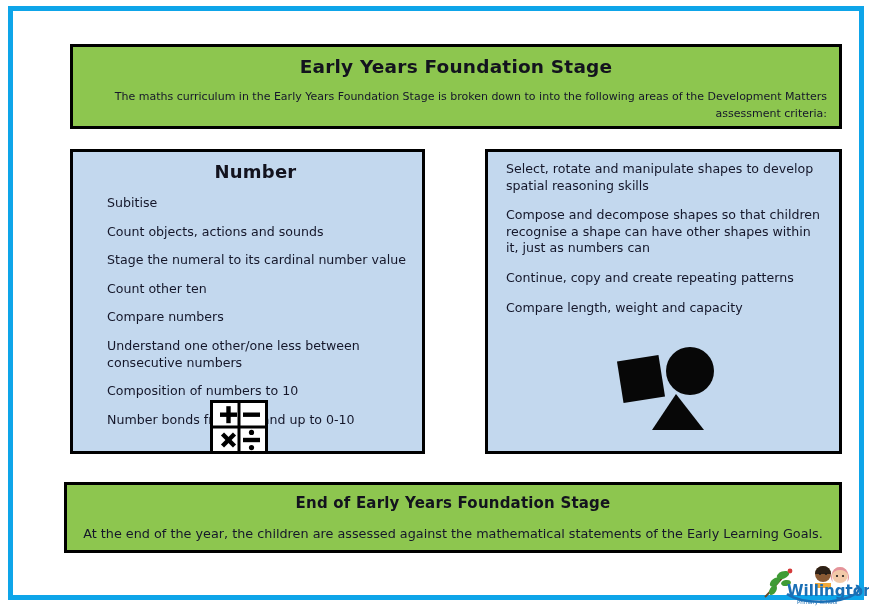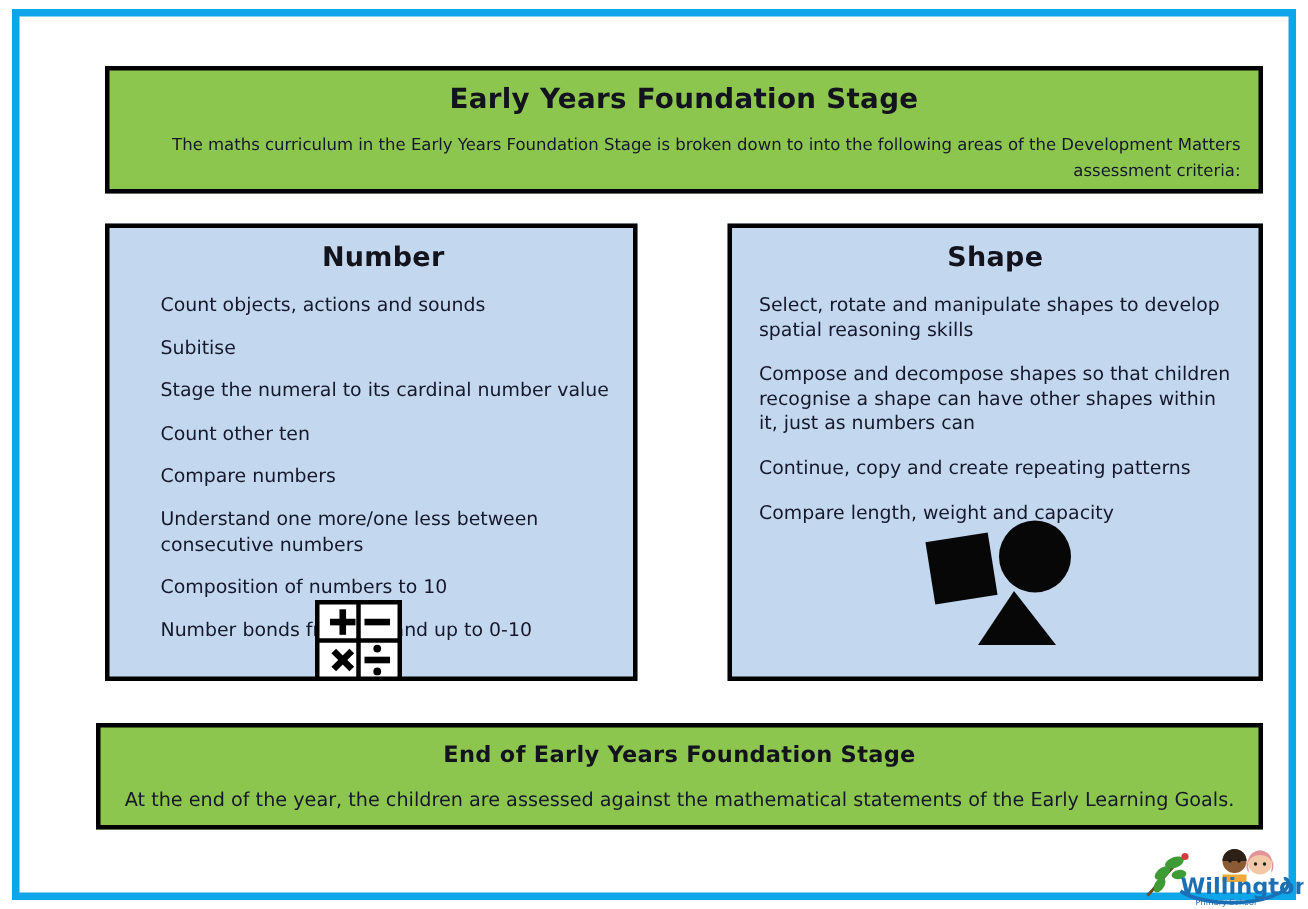--- a/index.html
+++ b/index.html
@@ -128,26 +128,26 @@
   <div class="nav-border">
 
     <div class="panel panel-green" id="header-banner">
       <div class="panel-title">Early Years Foundation Stage</div>
       <div class="panel-body">The maths curriculum in the Early Years Foundation Stage is broken down to into the following areas of the Development Matters assessment criteria:</div>
     </div>
 
     <div class="panel panel-blue" id="number-panel">
       <div class="panel-title">Number</div>
       <ul class="criteria-list">
+        <li>Subitise</li>
         <li>Count objects, actions and sounds</li>
-        <li>Subitise</li>
         <li>Stage the numeral to its cardinal number value</li>
         <li>Count other ten</li>
         <li>Compare numbers</li>
-        <li>Understand one more/one less between consecutive numbers</li>
+        <li>Understand one other/one less between consecutive numbers</li>
         <li>Composition of numbers to 10</li>
         <li>Number bonds from 0-5 and up to 0-10</li>
       </ul>
 
       <span class="icon-slot" id="math-ops-icon">
         <svg width="58" height="54" viewBox="0 0 58 54" xmlns="http://www.w3.org/2000/svg">
           <rect x="1.5" y="1.5" width="55" height="51" fill="#ffffff" stroke="#000000" stroke-width="3"></rect>
           <line x1="29" y1="1.5" x2="29" y2="52.5" stroke="#000000" stroke-width="3"></line>
           <line x1="1.5" y1="27" x2="56.5" y2="27" stroke="#000000" stroke-width="3"></line>
 
@@ -162,21 +162,20 @@
           </g>
 
           <rect x="33" y="37.8" width="17" height="4.4" fill="#000000"></rect>
           <circle cx="41.5" cy="32.4" r="2.6" fill="#000000"></circle>
           <circle cx="41.5" cy="47.6" r="2.6" fill="#000000"></circle>
         </svg>
       </span>
     </div>
 
     <div class="panel panel-blue" id="shape-panel">
-      <div class="panel-title">Shape</div>
       <ul class="criteria-list">
         <li>Select, rotate and manipulate shapes to develop spatial reasoning skills</li>
         <li>Compose and decompose shapes so that children recognise a shape can have other shapes within it, just as numbers can</li>
         <li>Continue, copy and create repeating patterns</li>
         <li>Compare length, weight and capacity</li>
       </ul>
 
       <span class="icon-slot" id="shapes-icon">
         <svg width="110" height="90" viewBox="0 0 110 90" xmlns="http://www.w3.org/2000/svg">
           <g fill="#070707">

